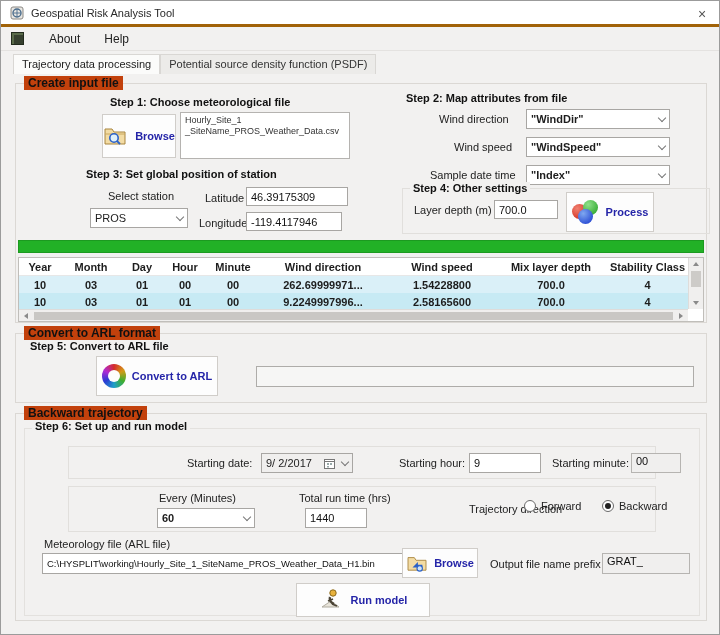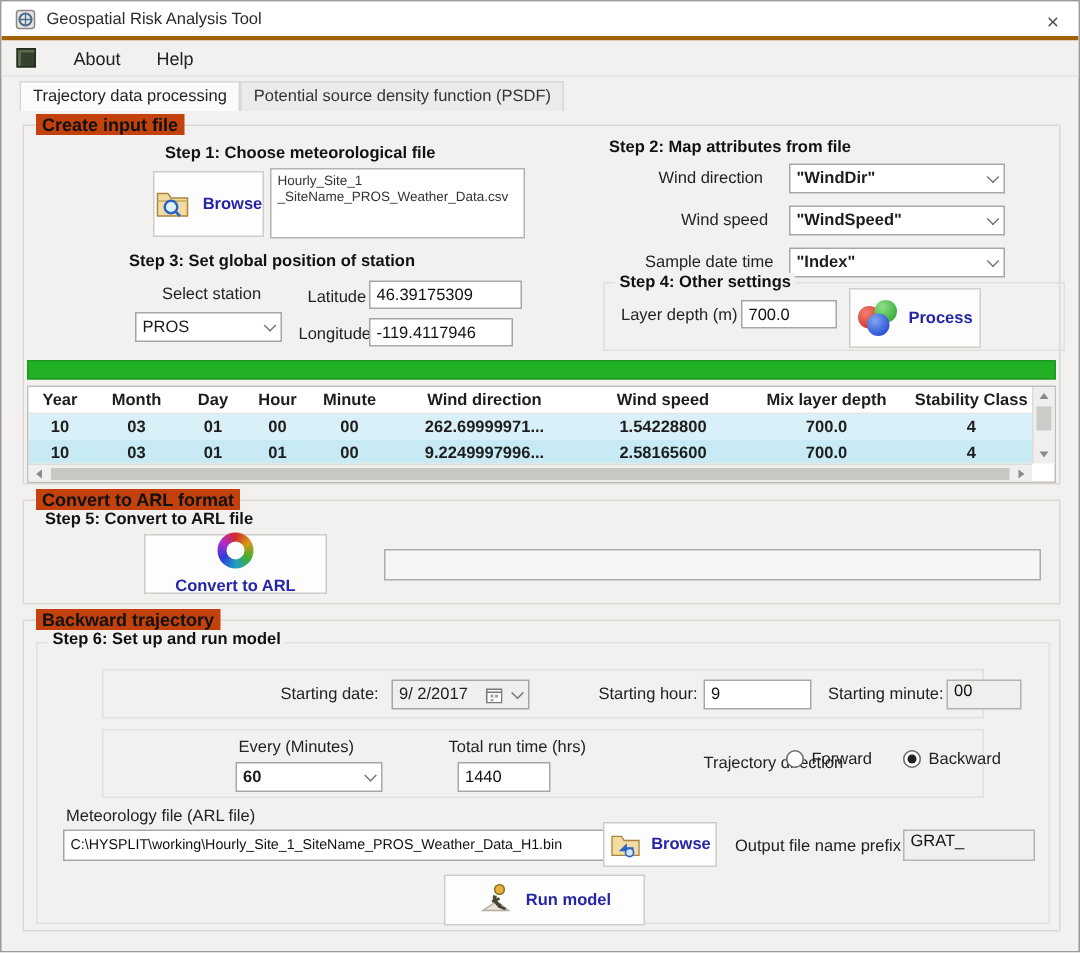--- a/index.html
+++ b/index.html
@@ -251,21 +251,21 @@
         <span class="sb-btn">
             <span class="tri-right"></span>
           </span>
       </div>
     </div>
   </div>
 
   <div class="group" style="left:14px; top:332px; width:692px; height:70px;">
     <span class="group-label">Convert to ARL format</span>
     <span class="step-label" style="left:14px; top:6px;">Step 5: Convert to ARL file</span>
-    <div class="btn" style="left:80px; top:22px; width:122px; height:40px;flex-direction:column;">
+    <div class="btn" style="left:80px; top:22px; width:122px; height:40px;">
       <span class="ring-icon"></span>
       <span class="btn-label">Convert to ARL</span>
     </div>
     <div class="progress-empty" style="left:240px; top:32px; width:438px; height:21px;"></div>
   </div>
 
   <div class="group" style="left:14px; top:412px; width:692px; height:208px;">
     <span class="group-label">Backward trajectory</span>
     <div class="inner-group" style="left:8px; top:14px; width:676px; height:188px;"></div>
     <span class="step-label" style="left:16px; top:6px; background:#f2f1f0; padding:0 3px;">Step 6: Set up and run model</span>

